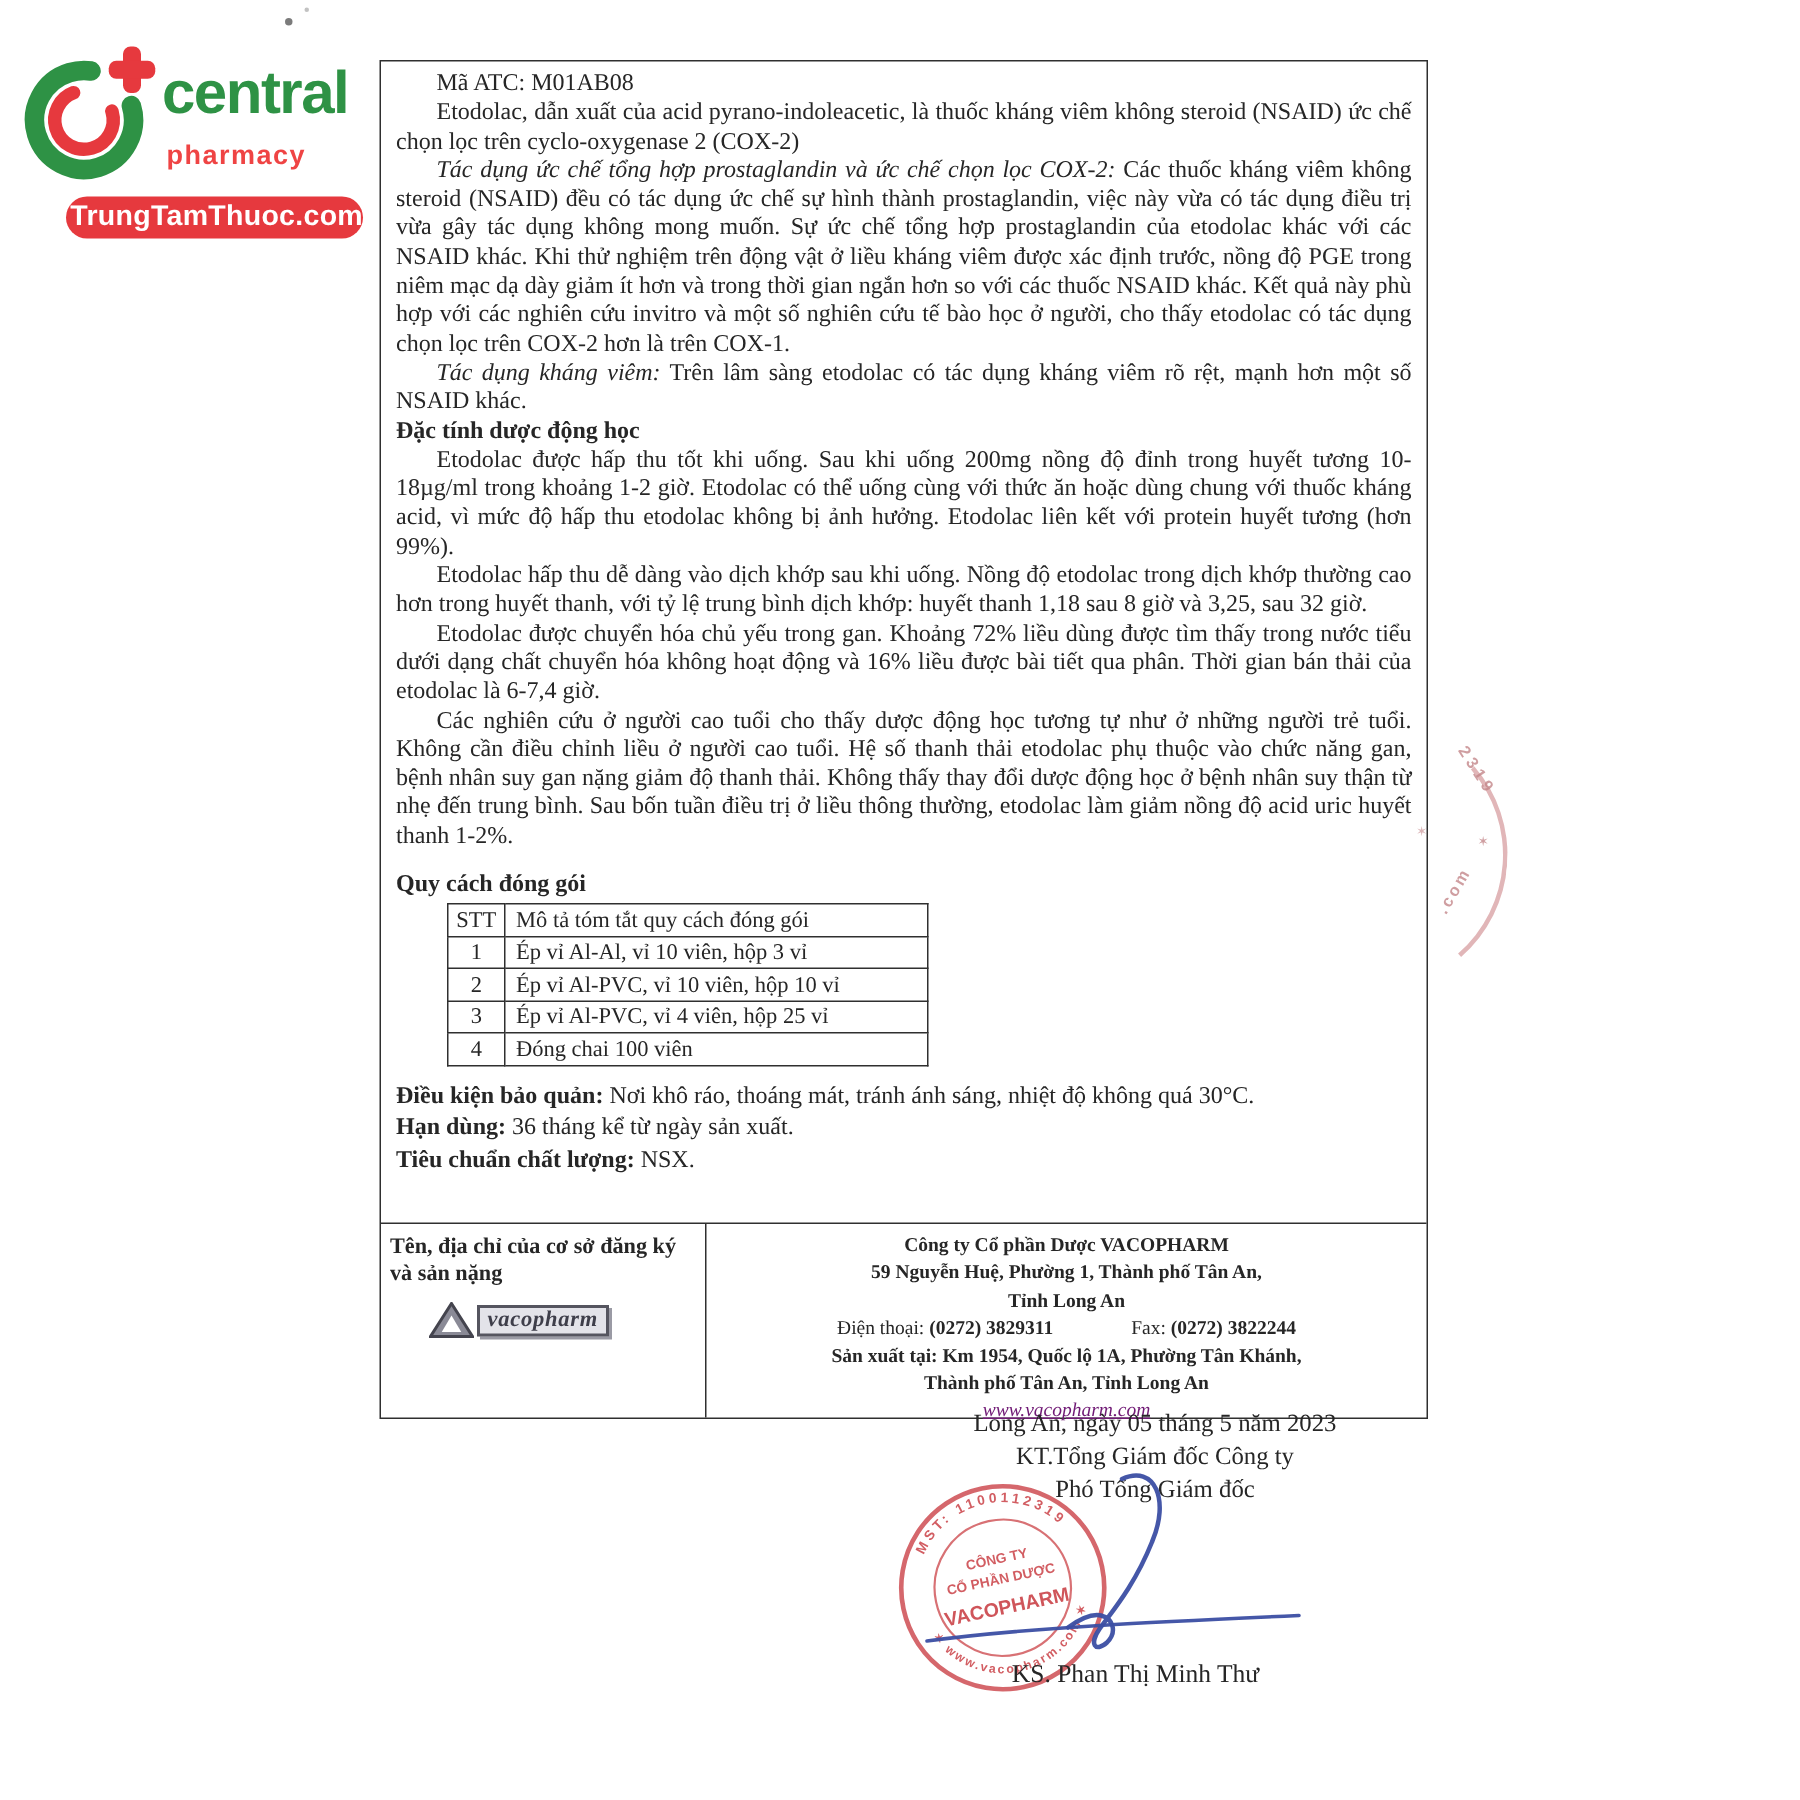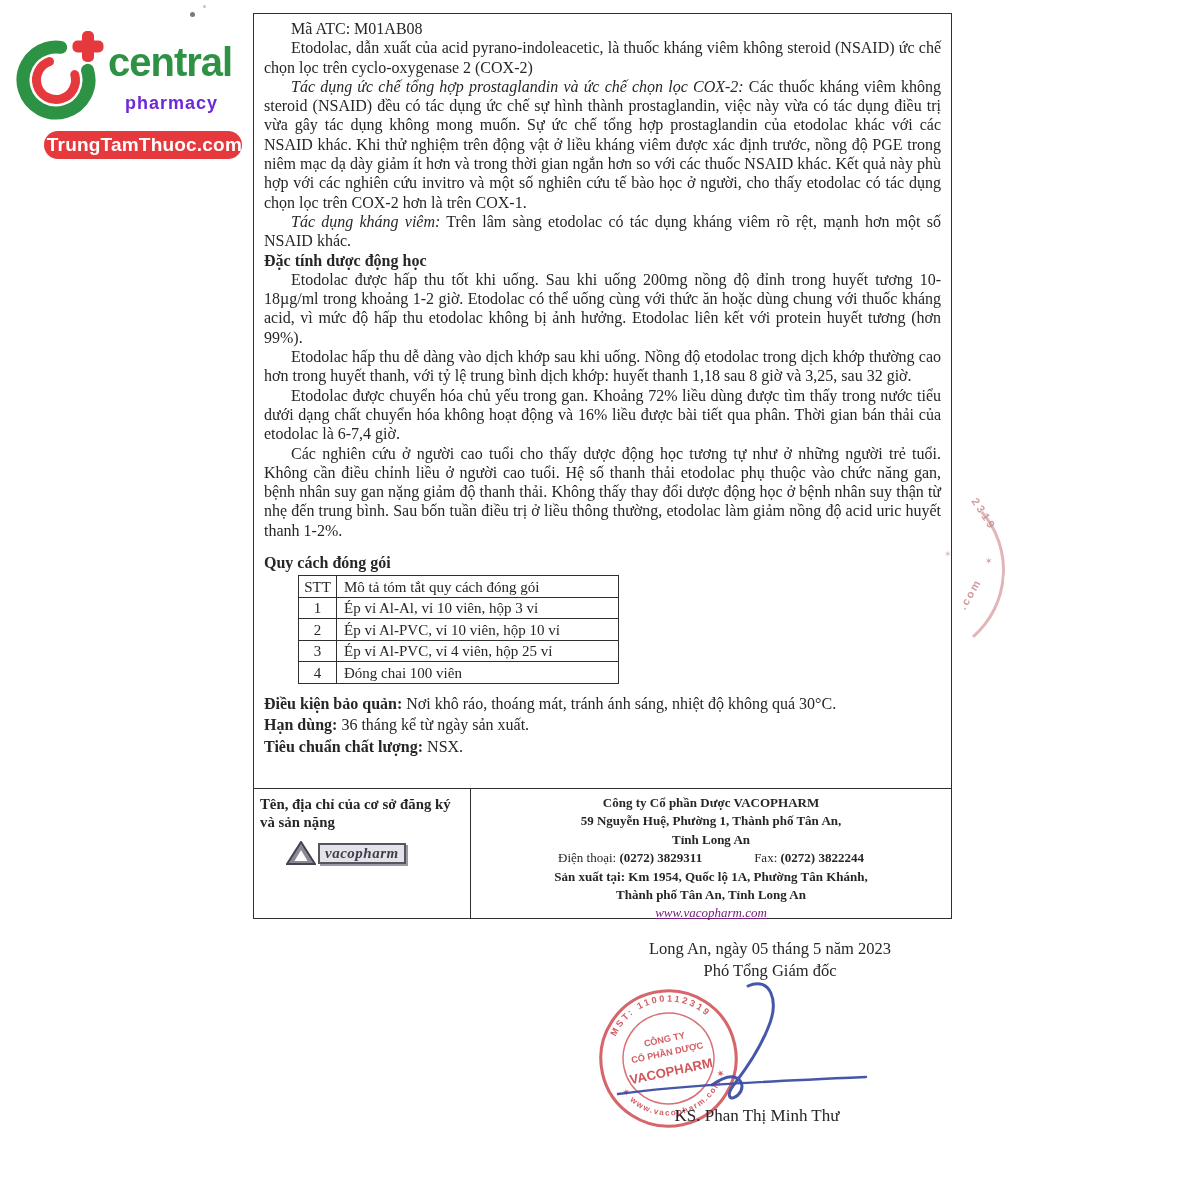--- a/index.html
+++ b/index.html
@@ -8,28 +8,28 @@
     position:relative; width:1200px; height:1200px; background:#fff;
     font-family:"Liberation Serif","DejaVu Serif",serif; color:#262626; overflow:hidden;
   }
 
   
   .logo { position:absolute; left:12px; top:30px; width:215px; font-family:"Liberation Sans","DejaVu Sans",sans-serif; }
   .logo-top { display:flex; align-items:center; }
   .logo-mark { width:92px; height:92px; flex:0 0 auto; }
   .logo-words { margin-left:4px; margin-top:6px; }
   .logo-brand { font-size:40px; font-weight:bold; color:#2e9245; letter-spacing:-1px; line-height:36px; }
-  .logo-sub { font-size:18px; font-weight:bold; color:#6d28d9; letter-spacing:1px; margin-top:13px; padding-left:3px;text-align:center; }
+  .logo-sub { font-size:18px; font-weight:bold; color:#ef4444; letter-spacing:1px; margin-top:13px; padding-left:3px; }
   .logo-pill { margin-top:9px; background:#e6393e; color:#fff; font-weight:bold; font-size:19px;
     border-radius:15px; padding:3px 0; width:198px; text-align:right; letter-spacing:0.2px;margin-left:32px; }
   .speck { position:absolute; left:190px; top:12px; width:5px; height:5px; background:#5a5a5a; border-radius:50%; opacity:.8; }
   .speck2 { position:absolute; left:203px; top:5px; width:3px; height:3px; background:#9a9a9a; border-radius:50%; opacity:.6; }
 
   
-  .docbox { position:absolute; left:253px; top:13px; width:699px; height:906px;
+  .docbox { position:absolute; left:253px; top:40px; width:699px; height:906px;
     border:1.6px solid #2f2f2f; }
   .doc-text { padding:5px 10px 0 10px; font-size:16px; line-height:19.3px; text-align:justify; }
   .para { text-indent:27px; }
   .lead { font-style:italic; }
   .sec-heading { font-weight:bold; font-size:16px; text-indent:0; text-align:left; }
   .pack-gap { margin-top:13px; margin-bottom:3px; }
 
   .pack-table { border-collapse:collapse; margin:2px 0 9px 34px; }
   .pack-table th, .pack-table td { border:1.6px solid #2f2f2f; font-weight:normal; font-size:15px;
     padding:0 7px; height:21.5px; line-height:20px; text-align:left; white-space:nowrap; }
@@ -158,20 +158,21 @@
         <div class="phone-line"><span class="lbl">Điện thoại:</span> <b>(0272) 3829311</b><span class="phone-sep"></span><span class="lbl">Fax:</span> <b>(0272) 3822244</b></div>
         <div>Sản xuất tại: Km 1954, Quốc lộ 1A, Phường Tân Khánh,</div>
         <div>Thành phố Tân An, Tỉnh Long An</div>
         <div class="website">www.vacopharm.com</div>
       </div>
     </div>
   </div>
 
   <div class="sign-block">
     <div>Long An, ngày 05 tháng 5 năm 2023</div>
+    <div>KT.Tổng Giám đốc Công ty</div>
     <div>Phó Tổng Giám đốc</div>
   </div>
 
   <svg class="stamp" viewBox="0 0 150 150">
     <circle cx="75" cy="75" r="70" fill="none" stroke="#c8393f" stroke-width="3.2" opacity="0.85"></circle>
     <circle cx="75" cy="75" r="47" fill="none" stroke="#c8393f" stroke-width="1.5" opacity="0.8"></circle>
     <defs>
       <path id="arcTop" d="M 16,75 A 59,59 0 0 1 134,75" fill="none"></path>
       <path id="arcBot" d="M 16,75 A 59,59 0 0 0 134,75" fill="none"></path>
     </defs>

